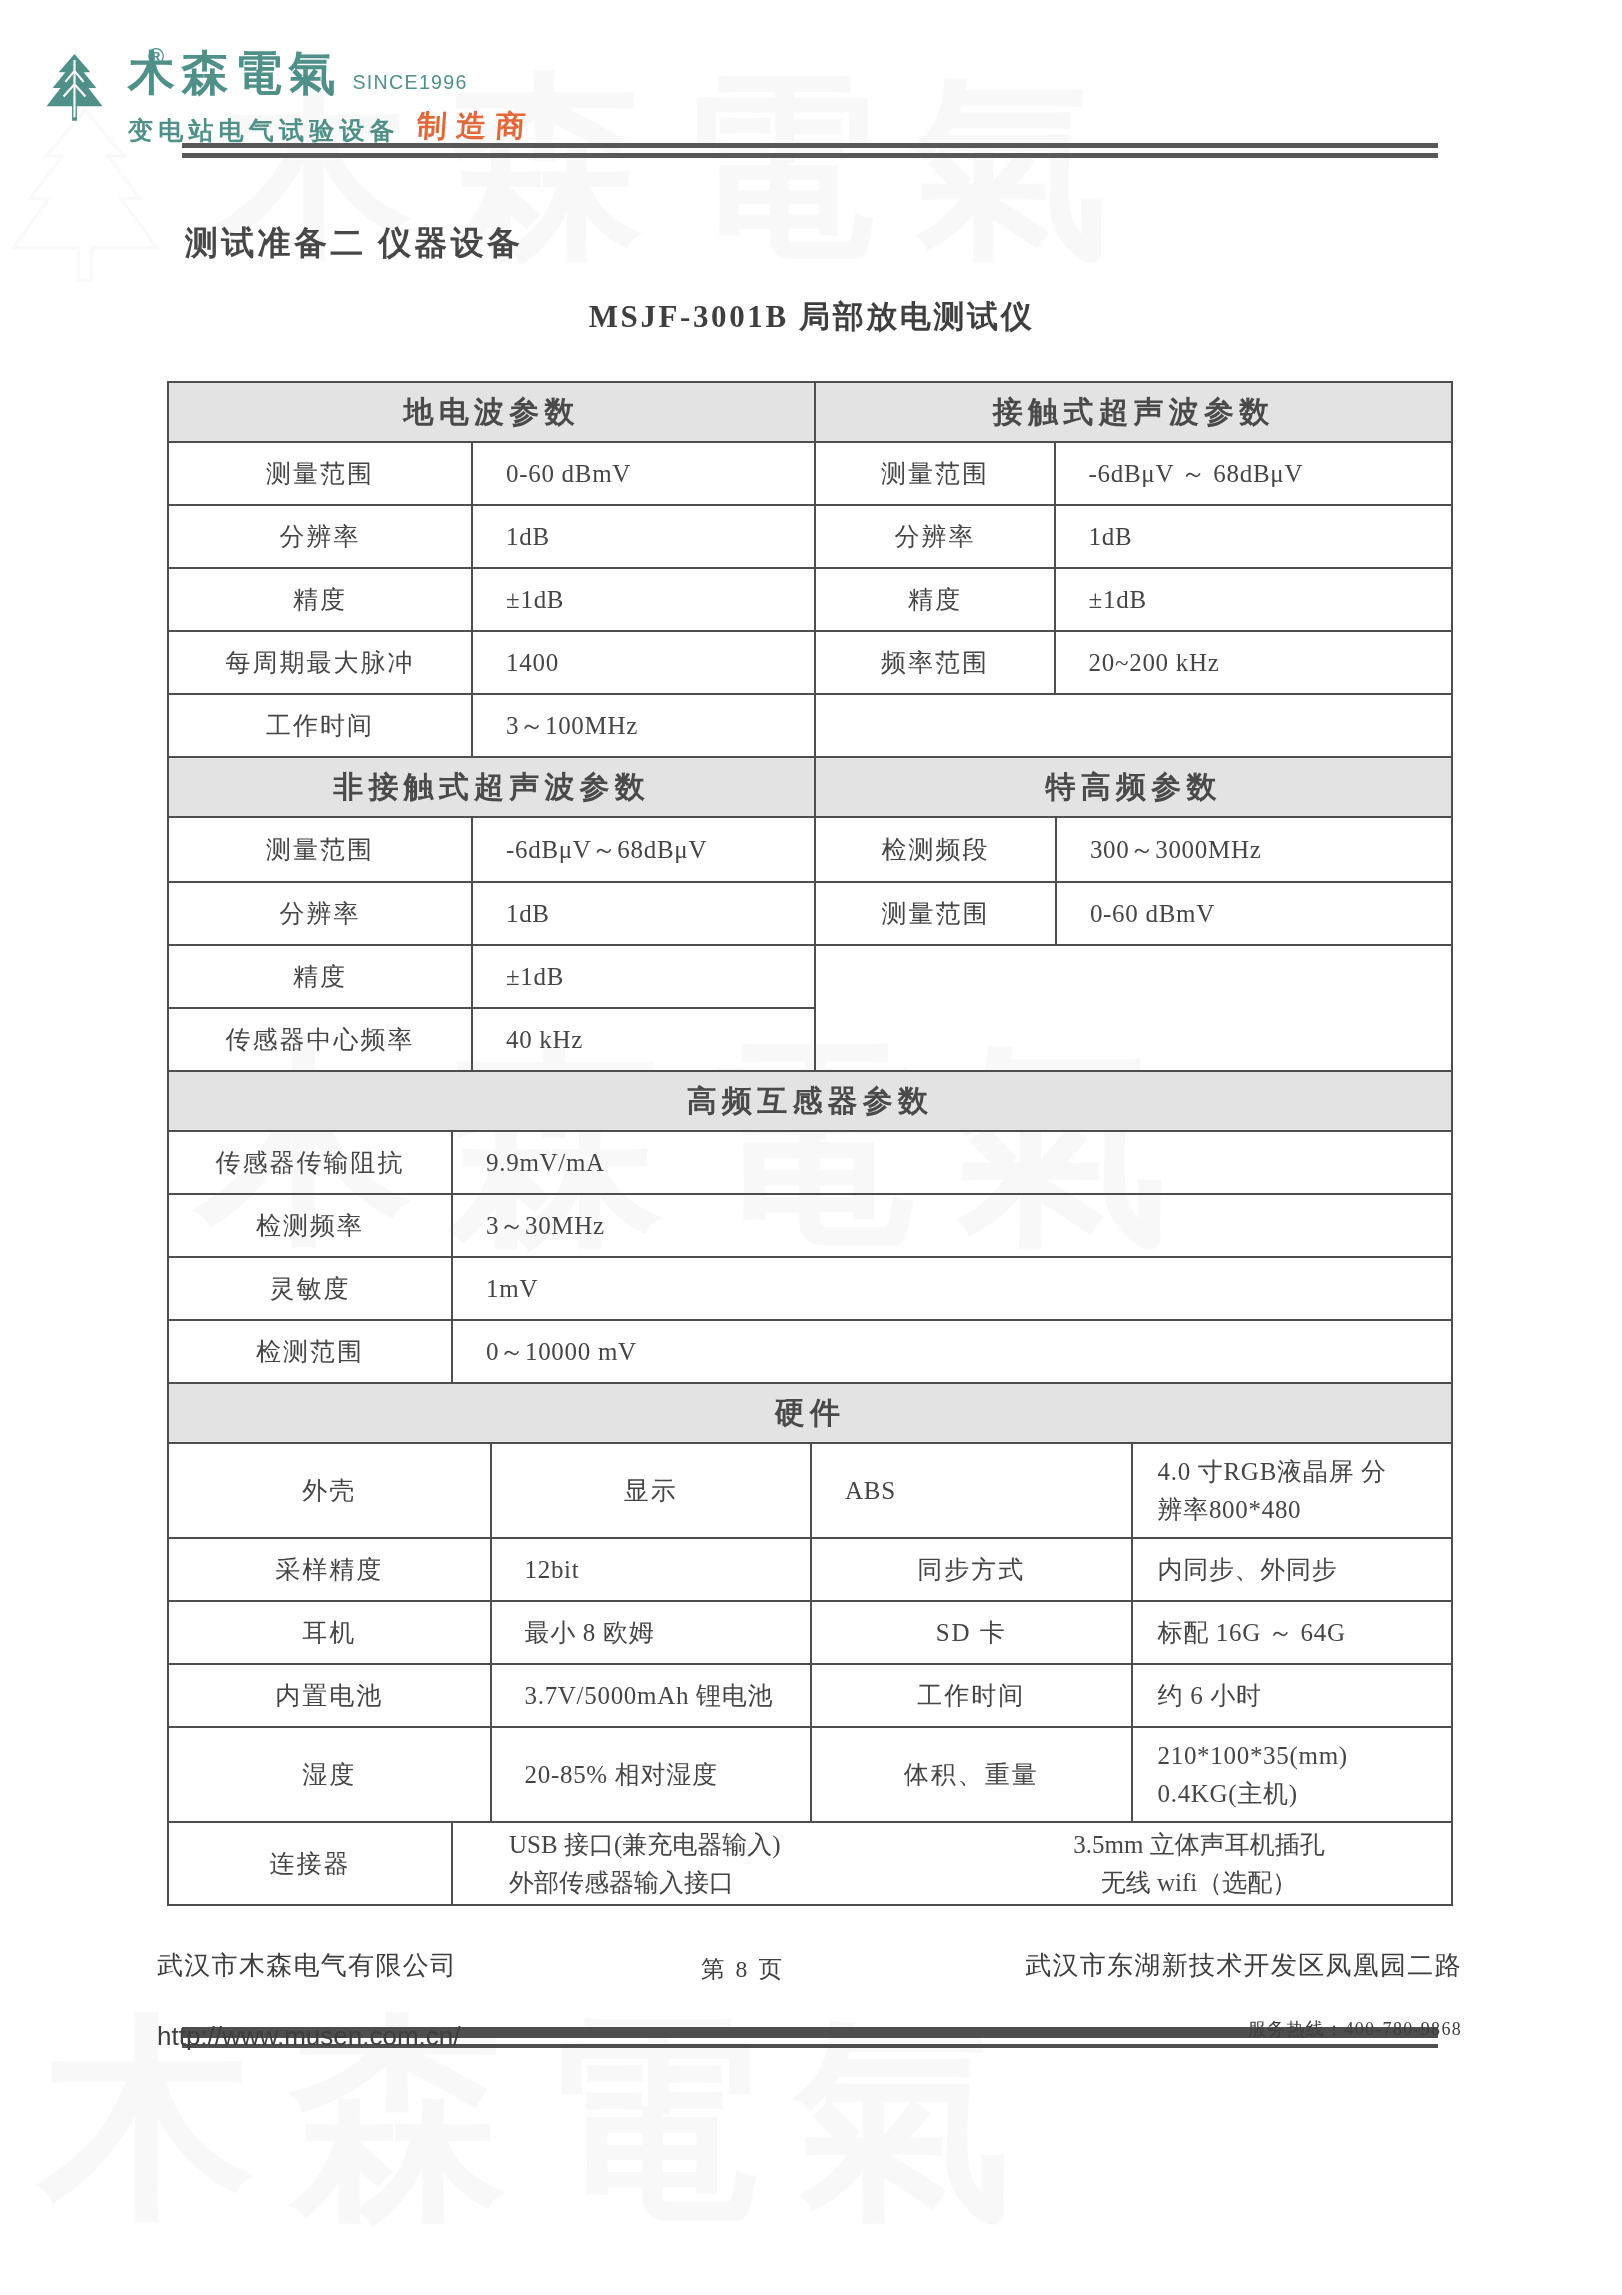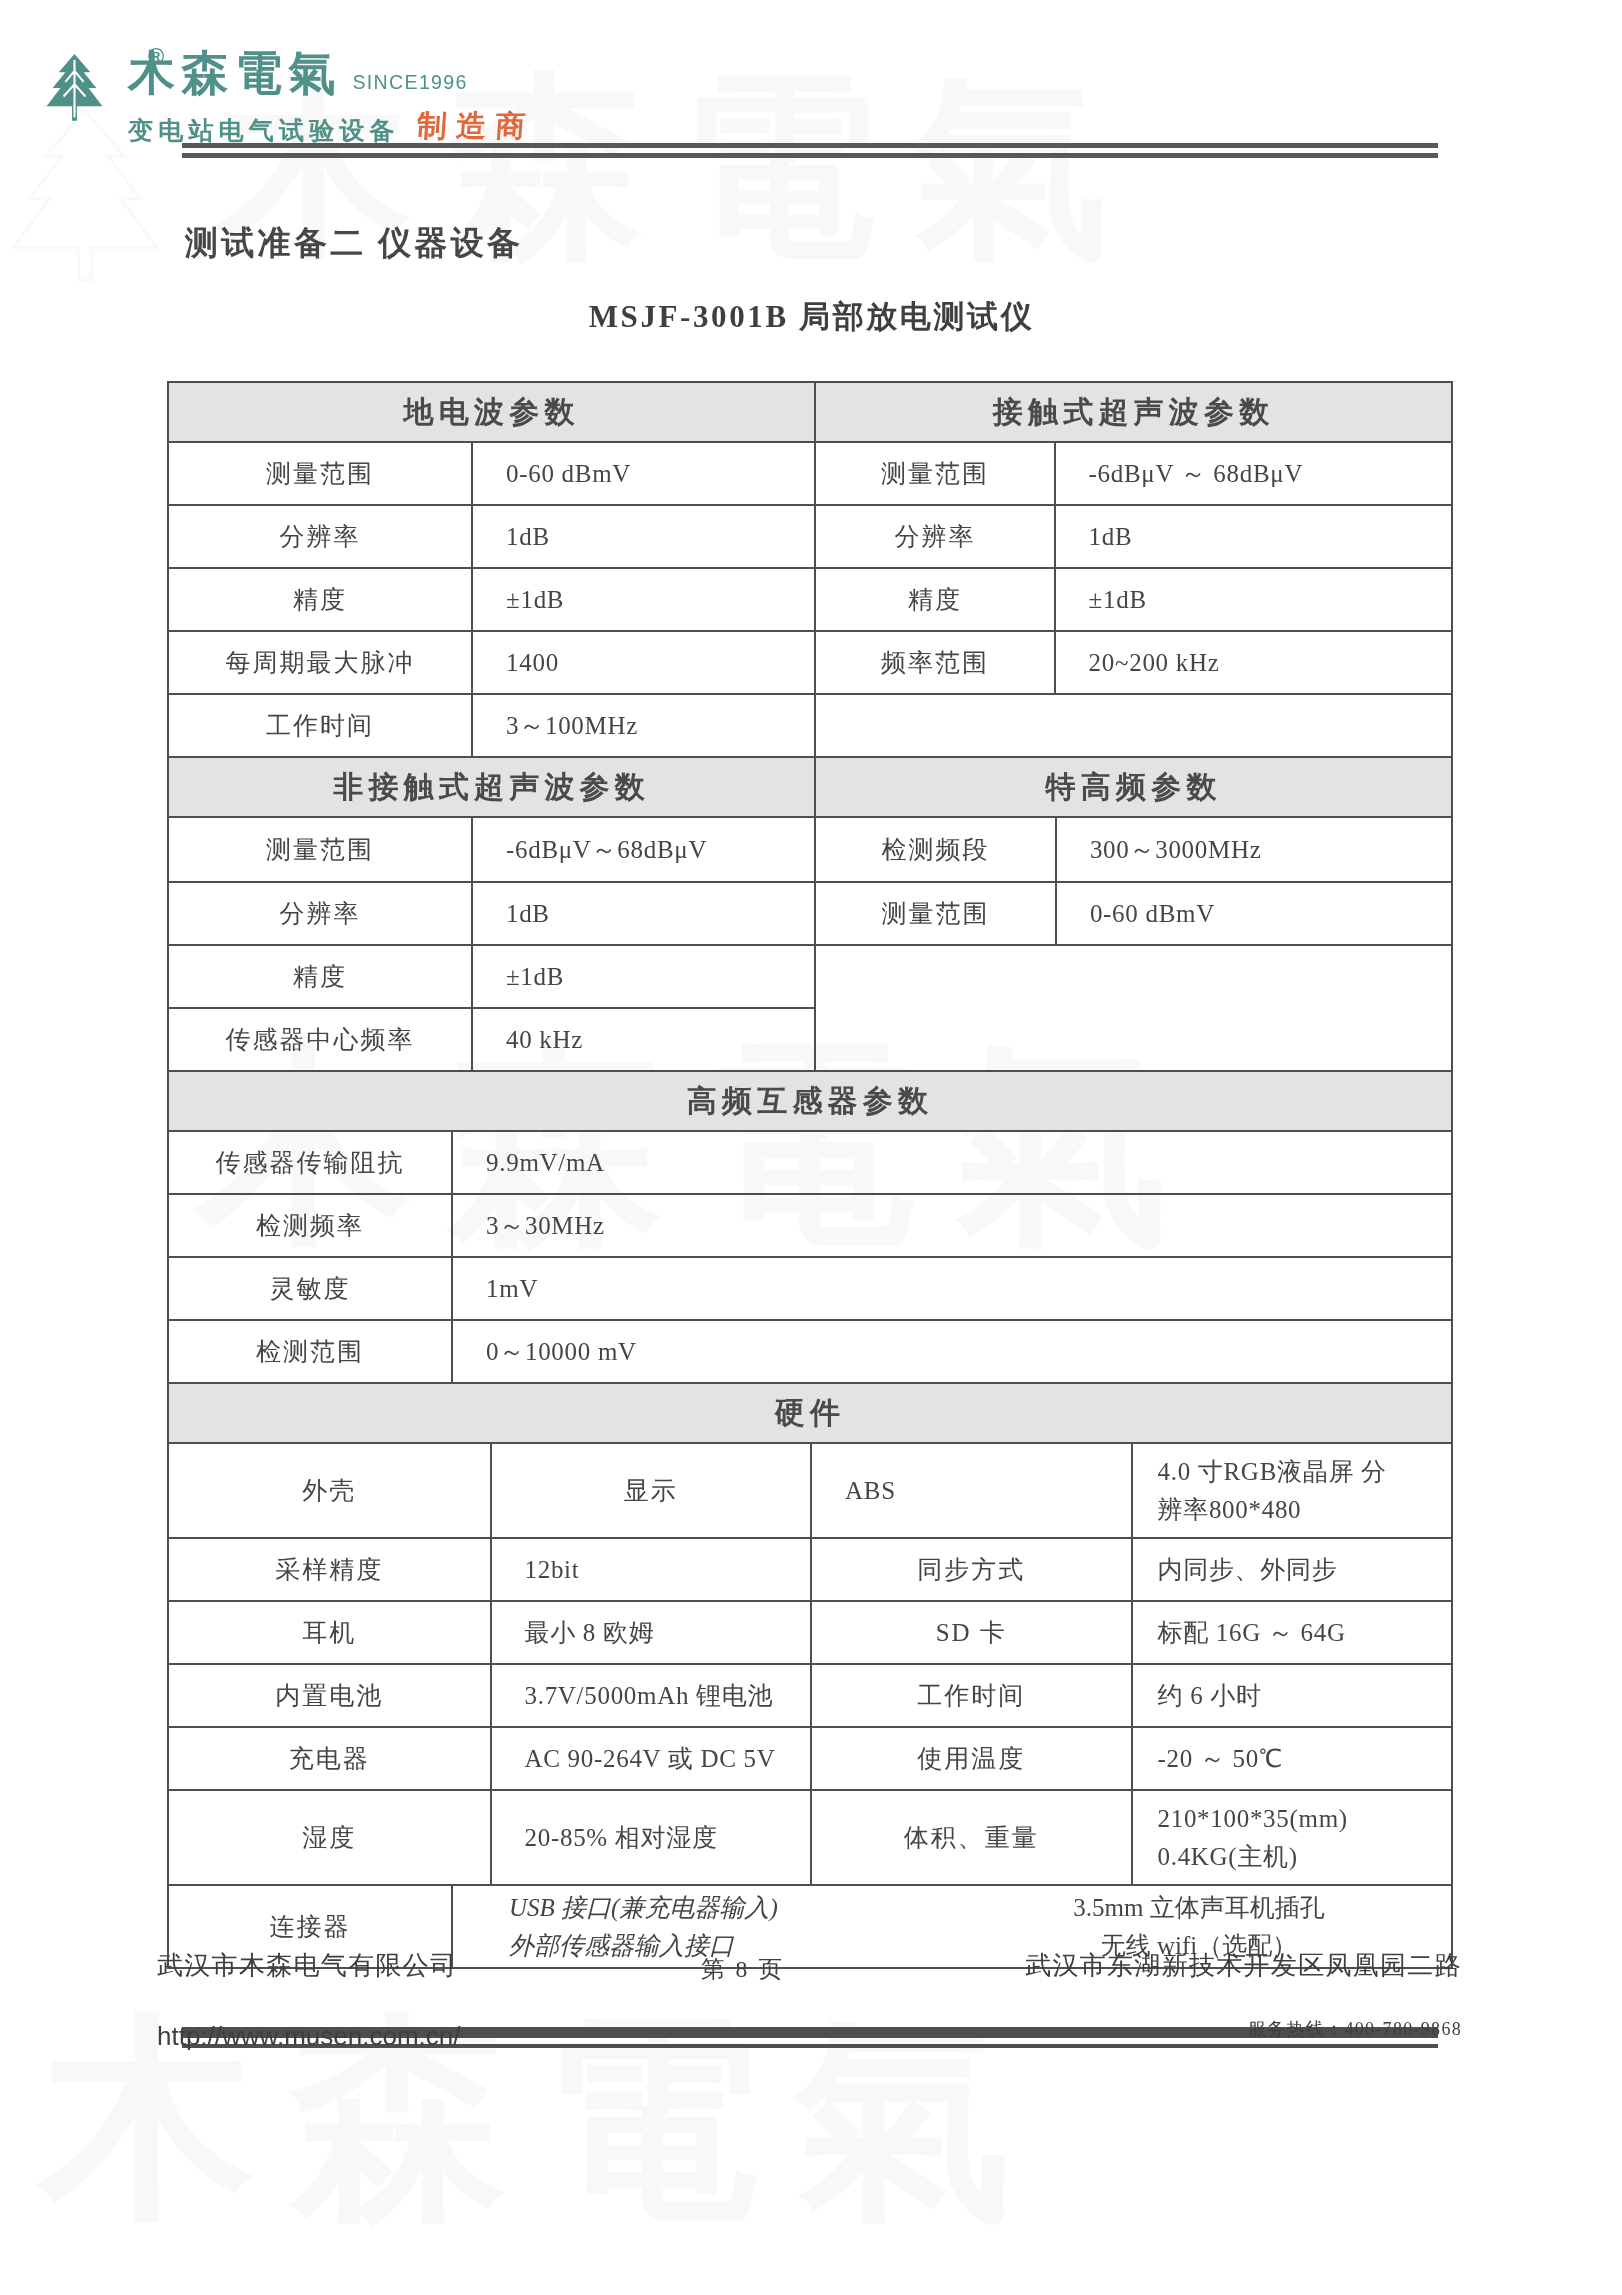--- a/index.html
+++ b/index.html
@@ -70,21 +70,21 @@
   .split{display:flex;padding:0;}
   .b-col{display:flex;flex-direction:column;}
   .b-col.rightcol{border-left:2px solid var(--line);}
   .b-row{display:flex;border-top:2.6px solid var(--line);height:63px;}
   .b-col .b-row:first-child{border-top:none;}
   .wB1{width:46.8%;} .wB2{width:53.2%;}
   .wB3{width:37.6%;} .wB4{width:62.4%;}
   .b-fill{flex:1;border-top:2.6px solid var(--line);}
   
   .conn{width:78%;padding:0;}
-  .conn-left{flex:1;display:flex;align-items:center;padding-left:56px;font-size:25px;font-style:italic;}
+  .conn-left{flex:1;display:flex;align-items:center;padding-left:56px;font-size:25px;}
   .conn-right{flex:1.15;display:flex;align-items:center;justify-content:center;
               font-size:25px;text-align:center;}
   
   .footer{position:absolute;left:157px;top:1948px;width:1305px;display:flex;
           justify-content:space-between;color:#3e3e3e;}
   .f-left .line1, .f-right .line1{font-size:26px;letter-spacing:1.3px;}
   .f-left .line2{font-size:26px;margin-top:38px;font-family:"Liberation Sans",sans-serif;}
   .f-center{font-size:23.6px;margin-top:5.2px;letter-spacing:2.6px;}
   .f-right{text-align:right;}
   .f-right .line2{font-size:18px;margin-top:34px;letter-spacing:1.3px;}
@@ -244,26 +244,20 @@
       <div class="td val w25">最小 8 欧姆</div>
       <div class="td lbl w25">SD 卡</div>
       <div class="td val w25" style="padding-left:25px;">标配 16G ～ 64G</div>
     </div>
     <div class="tr h-row">
       <div class="td lbl w25">内置电池</div>
       <div class="td val w25">3.7V/5000mAh 锂电池</div>
       <div class="td lbl w25">工作时间</div>
       <div class="td val w25" style="padding-left:25px;">约 6 小时</div>
     </div>
-    <div class="tr h-row">
-      <div class="td lbl w25">充电器</div>
-      <div class="td val w25">AC 90-264V 或 DC 5V</div>
-      <div class="td lbl w25">使用温度</div>
-      <div class="td val w25" style="padding-left:25px;">-20 ～ 50℃</div>
-    </div>
     <div class="tr h-tall">
       <div class="td lbl w25">湿度</div>
       <div class="td val w25">20-85% 相对湿度</div>
       <div class="td lbl w25">体积、重量</div>
       <div class="td val w25 multiline" style="padding-left:25px;">210*100*35(mm)
 0.4KG(主机)</div>
     </div>
 
     <div class="tr h-conn">
       <div class="td lbl wC1">连接器</div>

